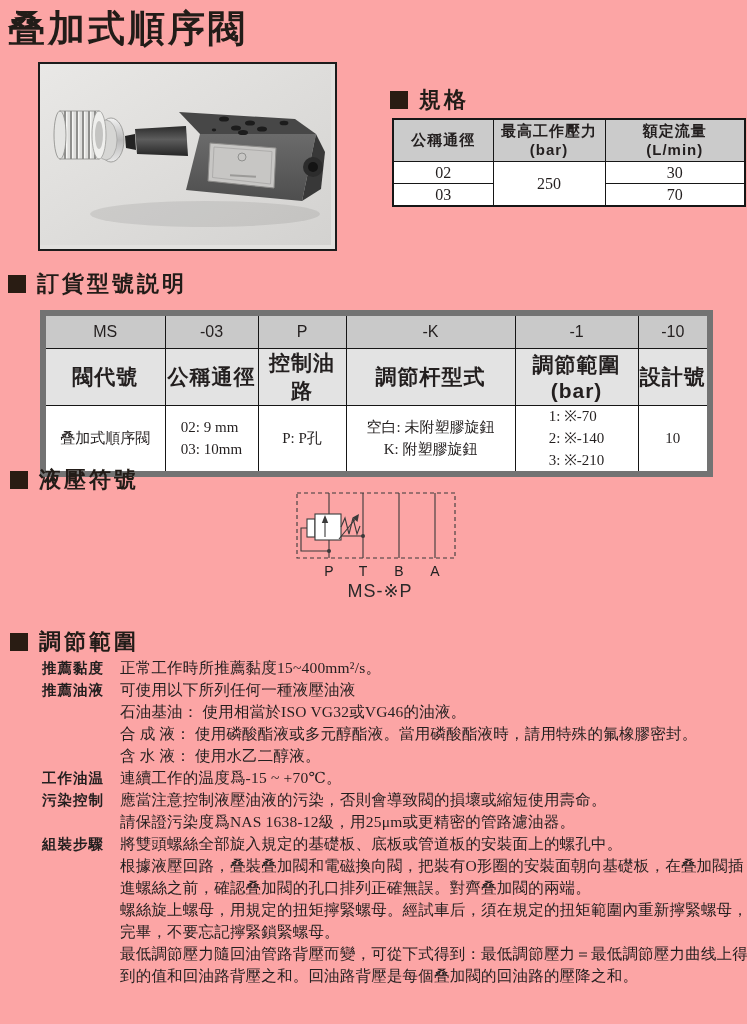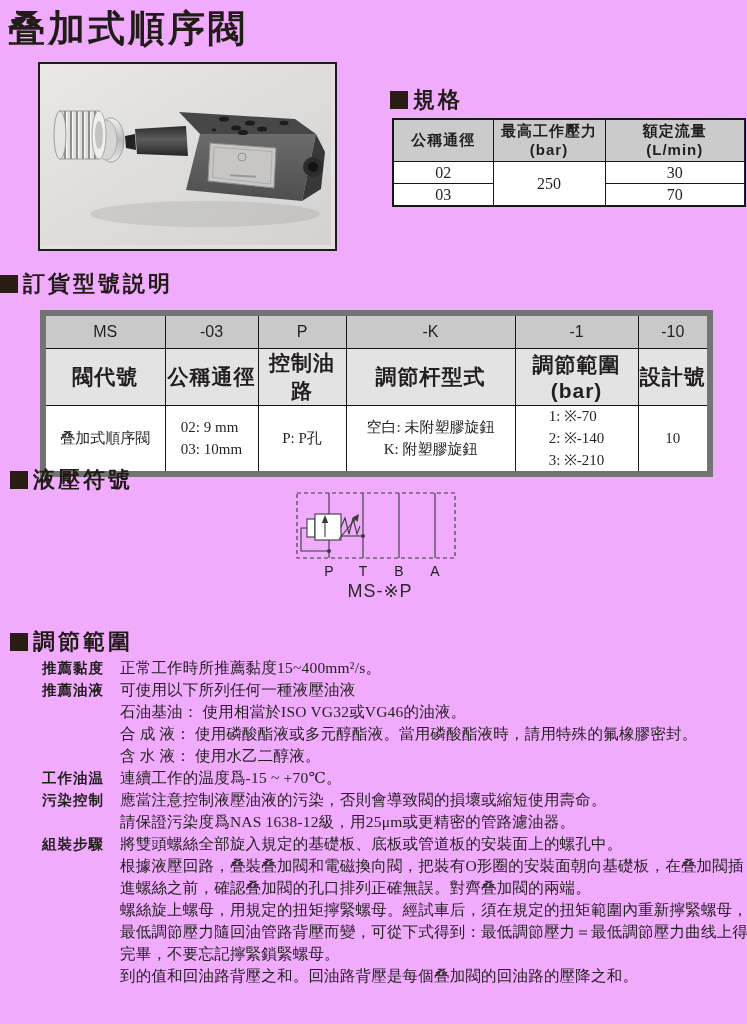--- a/index.html
+++ b/index.html
@@ -1,25 +1,25 @@
 <!DOCTYPE html>
 <html><head>
 <meta charset="utf-8">
 <style>
   html,body { margin:0; padding:0; background:#fff; }
-  .page { position:relative; width:747px; height:1024px; background:#f0abfc;
+  .page { position:relative; width:747px; height:1024px; background:#fca5a5;
           font-family:"Liberation Serif","DejaVu Serif",serif; color:#231f1f; overflow:hidden; }
 
   
   .doc-title { position:absolute; left:8px; top:4px; font-size:37px; font-weight:bold;
                letter-spacing:3px; color:#221c18;
                font-family:"Liberation Sans","DejaVu Sans",sans-serif; }
 
   
-  .sec-hdr { position:absolute; display:flex; align-items:center; gap:5px;
+  .sec-hdr { position:absolute; display:flex; align-items:center; gap:11px;
              font-family:"Liberation Sans","DejaVu Sans",sans-serif;
              font-weight:bold; font-size:22px; letter-spacing:3px; color:#221c18; }
   .sec-hdr .sq { width:18px; height:18px; background:#291c13; flex:0 0 auto; }
 
   
   .photo-frame { position:absolute; left:38px; top:62px; width:295px; height:185px;
                  border:2px solid #1c1c1c; background:#e2e1df; }
   .photo-frame svg { display:block; }
 
   
@@ -172,21 +172,21 @@
       <td rowspan="2">250</td>
       <td>30</td>
     </tr>
     <tr>
       <td>03</td>
       <td>70</td>
     </tr>
   </tbody>
     </table>
 
-  <div class="sec-hdr" style="left:0; top:269px;">
+  <div class="sec-hdr" style="left:8px; top:269px;">
     <span class="sq"></span>
     <span>訂貨型號説明</span>
   </div>
 
   <table class="order-table">
     <colgroup>
       <col style="width:122px">
         <col style="width:93px">
         <col style="width:88px">
       <col style="width:169px">
@@ -286,18 +286,18 @@
     <div class="u-line"><span class="u-label"></span><span class="u-text">石油基油： 使用相當於ISO VG32或VG46的油液。</span></div>
     <div class="u-line"><span class="u-label"></span><span class="u-text">合 成 液： 使用磷酸酯液或多元醇酯液。當用磷酸酯液時，請用特殊的氟橡膠密封。</span></div>
     <div class="u-line"><span class="u-label"></span><span class="u-text">含 水 液： 使用水乙二醇液。</span></div>
     <div class="u-line"><span class="u-label">工作油温</span><span class="u-text">連續工作的温度爲-15 ~ +70℃。</span></div>
     <div class="u-line"><span class="u-label">污染控制</span><span class="u-text">應當注意控制液壓油液的污染，否則會導致閥的損壞或縮短使用壽命。</span></div>
     <div class="u-line"><span class="u-label"></span><span class="u-text">請保證污染度爲NAS 1638-12級，用25μm或更精密的管路濾油器。</span></div>
     <div class="u-line"><span class="u-label">組裝步驟</span><span class="u-text">將雙頭螺絲全部旋入規定的基礎板、底板或管道板的安裝面上的螺孔中。</span></div>
     <div class="u-line"><span class="u-label"></span><span class="u-text">根據液壓回路，叠裝叠加閥和電磁換向閥，把裝有O形圈的安裝面朝向基礎板，在叠加閥插</span></div>
     <div class="u-line"><span class="u-label"></span><span class="u-text">進螺絲之前，確認叠加閥的孔口排列正確無誤。對齊叠加閥的兩端。</span></div>
     <div class="u-line"><span class="u-label"></span><span class="u-text">螺絲旋上螺母，用規定的扭矩擰緊螺母。經試車后，須在規定的扭矩範圍內重新擰緊螺母，</span></div>
+    <div class="u-line"><span class="u-label"></span><span class="u-text">完畢，不要忘記擰緊鎖緊螺母。</span></div>
     <div class="u-line"><span class="u-label"></span><span class="u-text">最低調節壓力隨回油管路背壓而變，可從下式得到：最低調節壓力＝最低調節壓力曲线上得</span></div>
-    <div class="u-line"><span class="u-label"></span><span class="u-text">完畢，不要忘記擰緊鎖緊螺母。</span></div>
     <div class="u-line"><span class="u-label"></span><span class="u-text">到的值和回油路背壓之和。回油路背壓是每個叠加閥的回油路的壓降之和。</span></div>
   </div>
 
 </div>
 
 </body></html>

